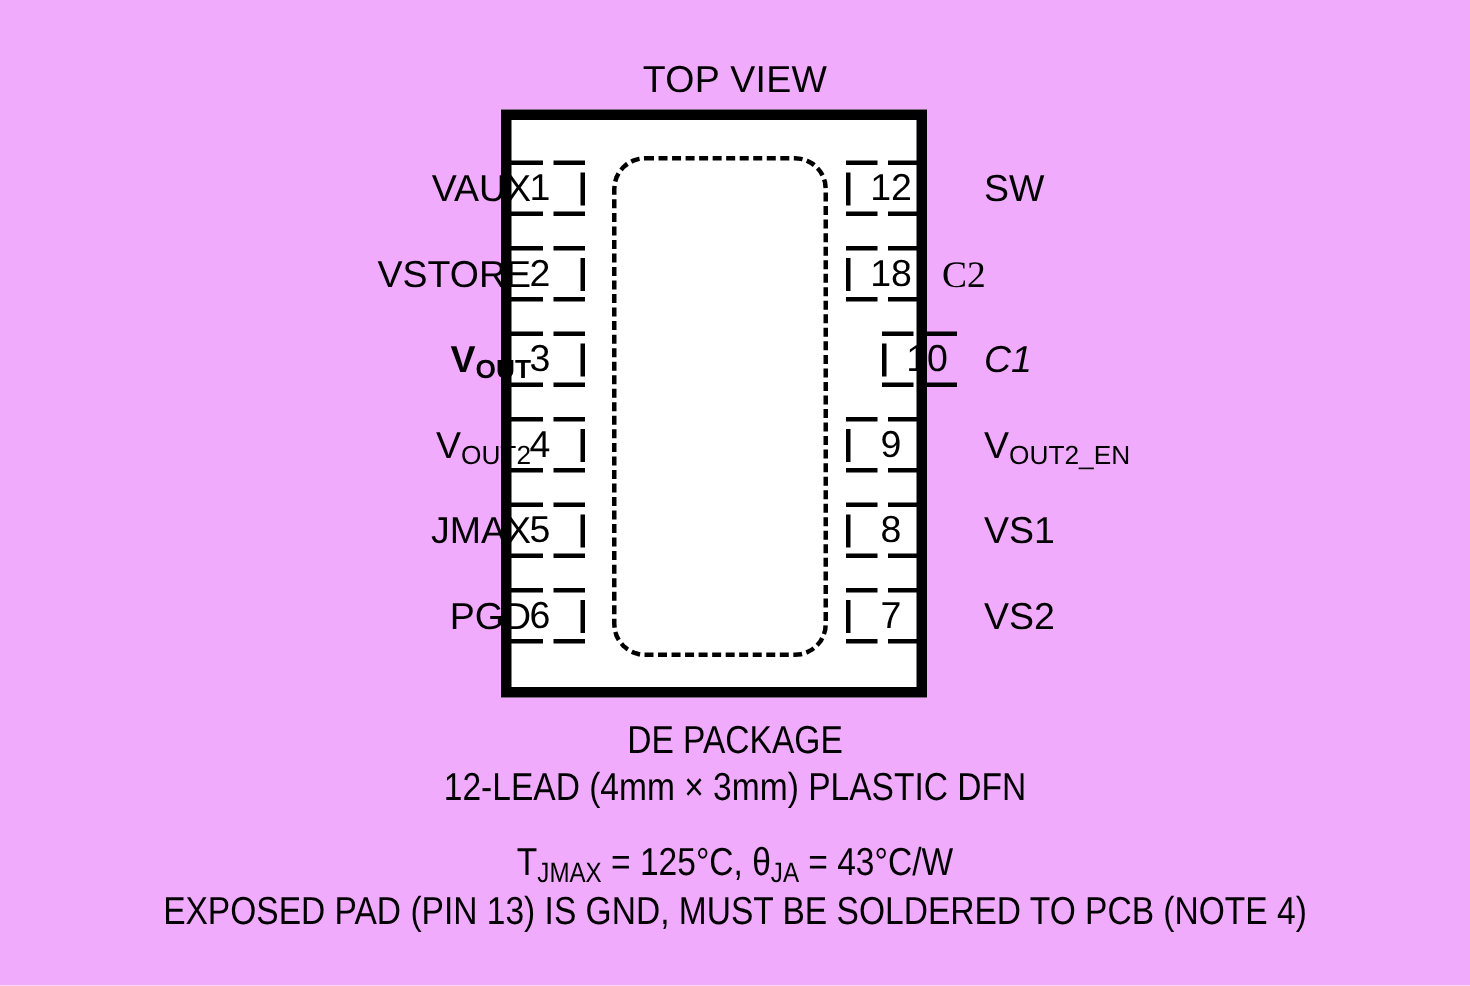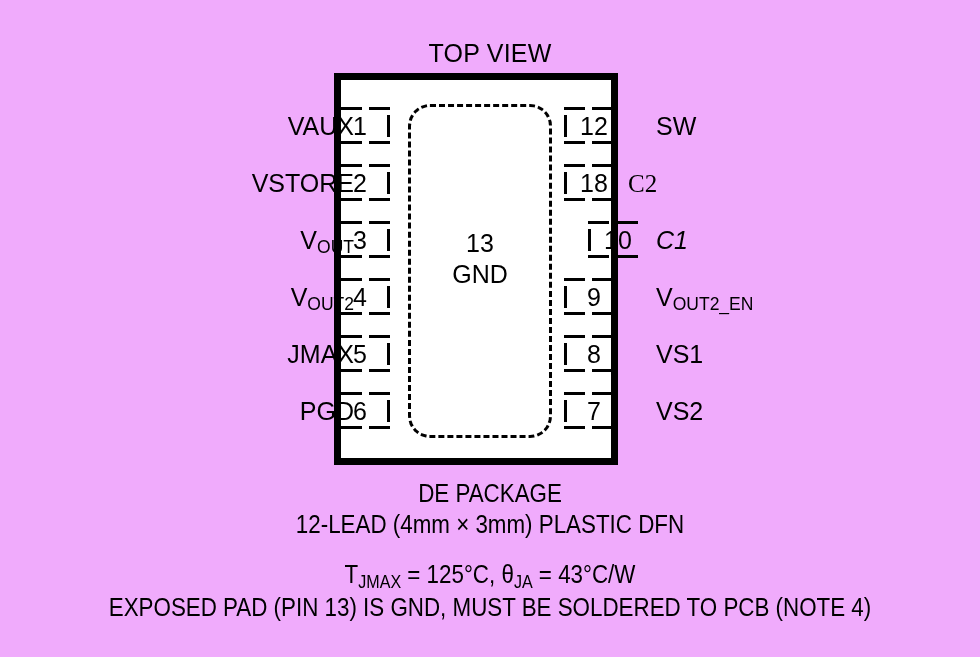--- a/index.html
+++ b/index.html
@@ -168,24 +168,20 @@
 </head>
 <body>
 
 <div id="stage">
 
   <div class="abs top-view-label">TOP VIEW</div>
 
   <div class="abs package-body"></div>
 
   <div class="abs exposed-pad"></div>
-  <div class="abs exposed-pad-text">
-    <div>13</div>
-    <div>GND</div>
-  </div>
 
   <div id="pin-layer">
       <div class="abs pin pin-left" style="left: 340px; top: 107px;">
         <span class="seg h top-a"></span>
         <span class="seg h top-b"></span>
         <span class="seg h bot-a"></span>
         <span class="seg h bot-b"></span>
         <span class="seg v right"></span>
         <span class="pin-number">1</span>
       </div>
@@ -200,21 +196,21 @@
       </div>
       <div class="abs pin-label pin-label-left" style="top: 170.5px; left: 0px; width: 326px;"><span>VSTORE</span></div>
       <div class="abs pin pin-left" style="left: 340px; top: 221px;">
         <span class="seg h top-a"></span>
         <span class="seg h top-b"></span>
         <span class="seg h bot-a"></span>
         <span class="seg h bot-b"></span>
         <span class="seg v right"></span>
         <span class="pin-number">3</span>
       </div>
-      <div class="abs pin-label pin-label-left" style="top: 227.5px; left: 0px; width: 326px;"><span>V</span><sub>OUT</sub></div>
+      <div class="abs pin-label pin-label-left" style="top: 227.5px; left: 0px; width: 326px; font-weight: bold;"><span>V</span><sub>OUT</sub></div>
       <div class="abs pin pin-left" style="left: 340px; top: 278px;">
         <span class="seg h top-a"></span>
         <span class="seg h top-b"></span>
         <span class="seg h bot-a"></span>
         <span class="seg h bot-b"></span>
         <span class="seg v right"></span>
         <span class="pin-number">4</span>
       </div>
       <div class="abs pin-label pin-label-left" style="top: 284.5px; left: 0px; width: 326px;"><span>V</span><sub>OUT2</sub></div>
       <div class="abs pin pin-left" style="left: 340px; top: 335px;">

